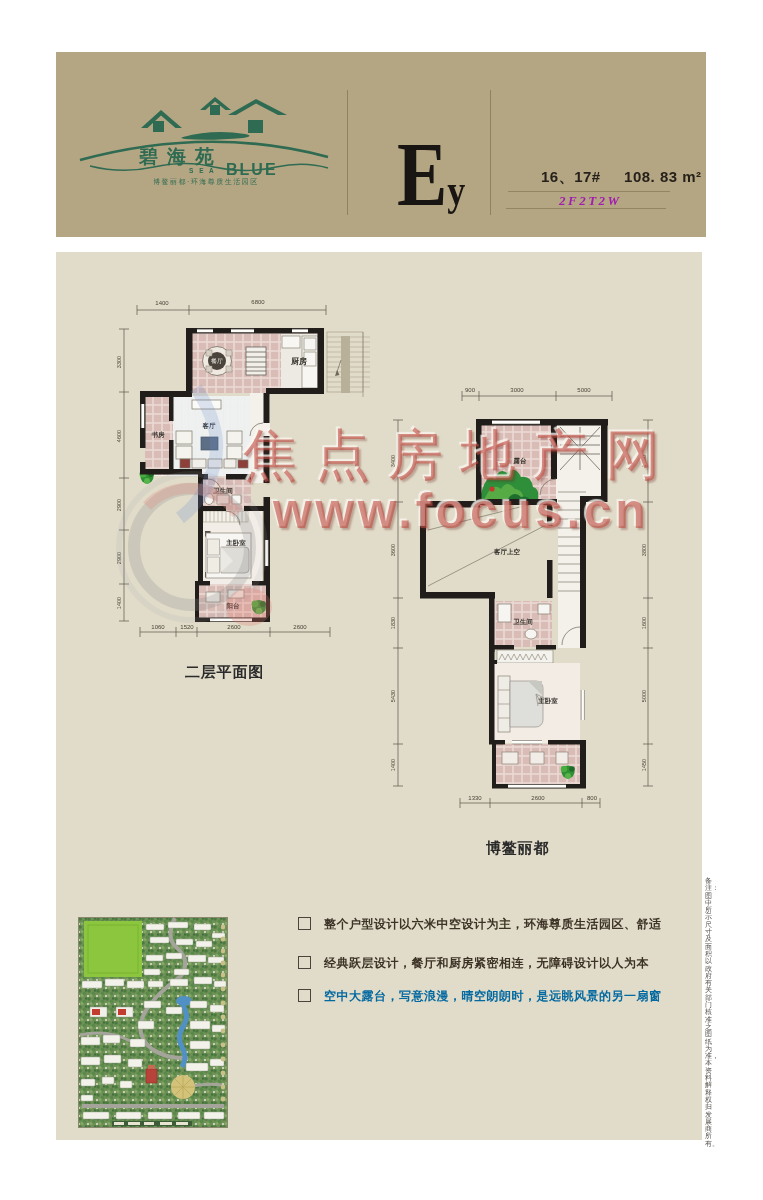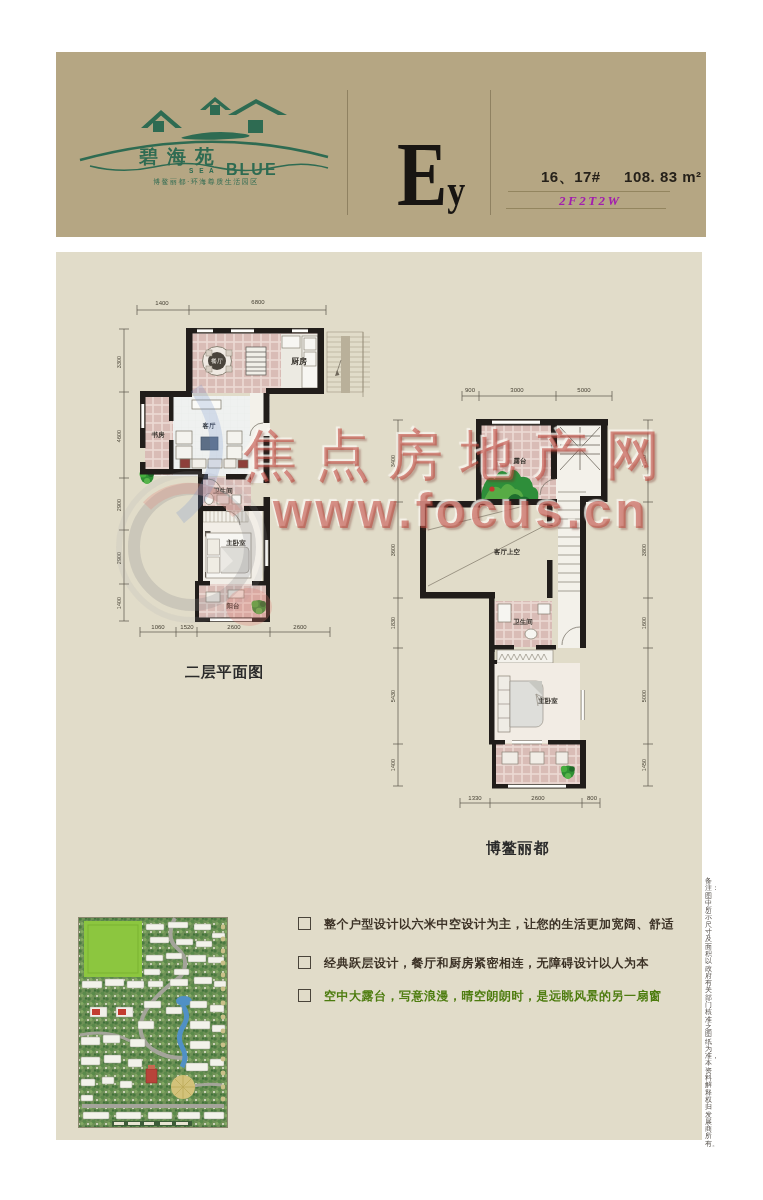--- a/index.html
+++ b/index.html
@@ -712,21 +712,21 @@
 
 <rect x="34" y="204" width="80" height="5" fill="#3d5c38"></rect>
 <rect x="36" y="205" width="10" height="3" fill="#e8e4d2"></rect>
     <rect x="50" y="205" width="12" height="3" fill="#e8e4d2"></rect>
     <rect x="66" y="205" width="10" height="3" fill="#e8e4d2"></rect>
     <rect x="82" y="205" width="12" height="3" fill="#e8e4d2"></rect>
     <rect x="98" y="205" width="12" height="3" fill="#e8e4d2"></rect>
 </svg>
 
 <div class="abs" style="left:298px;top:917px;width:11px;height:11px;border:1px solid #4a443a;"></div>
-<div class="abs" style="left:324px;top:916px;font-size:12px;letter-spacing:0.5px;color:#3c3226;font-weight:bold;">整个户型设计以六米中空设计为主，让您的生活更加宽阔、舒适</div>
+<div class="abs" style="left:324px;top:916px;font-size:12px;letter-spacing:0.5px;color:#3c3226;font-weight:bold;">整个户型设计以六米中空设计为主，环海尊质生活园区、舒适</div>
 
 <div class="abs" style="left:298px;top:956px;width:11px;height:11px;border:1px solid #4a443a;"></div>
 <div class="abs" style="left:324px;top:955px;font-size:12px;letter-spacing:0.5px;color:#3c3226;font-weight:bold;">经典跃层设计，餐厅和厨房紧密相连，无障碍设计以人为本</div>
 
 <div class="abs" style="left:298px;top:989px;width:11px;height:11px;border:1px solid #4a443a;"></div>
-<div class="abs" style="left:324px;top:988px;font-size:12px;letter-spacing:0.5px;color:#4d7c0f;font-weight:bold;">空中大露台，写意浪漫，晴空朗朗时，是远眺风景的另一扇窗</div>
+<div class="abs" style="left:324px;top:988px;font-size:12px;letter-spacing:0.5px;color:#0369a1;font-weight:bold;">空中大露台，写意浪漫，晴空朗朗时，是远眺风景的另一扇窗</div>
 
 <div class="abs" style="left:705px;top:877px;width:8px;font-size:7px;color:#55504a;line-height:7.3px;word-break:break-all;">备注：图中所示尺寸及面积以政府有关部门核准之图纸为准，本资料解释权归发展商所有。</div>
 
 </body></html>

